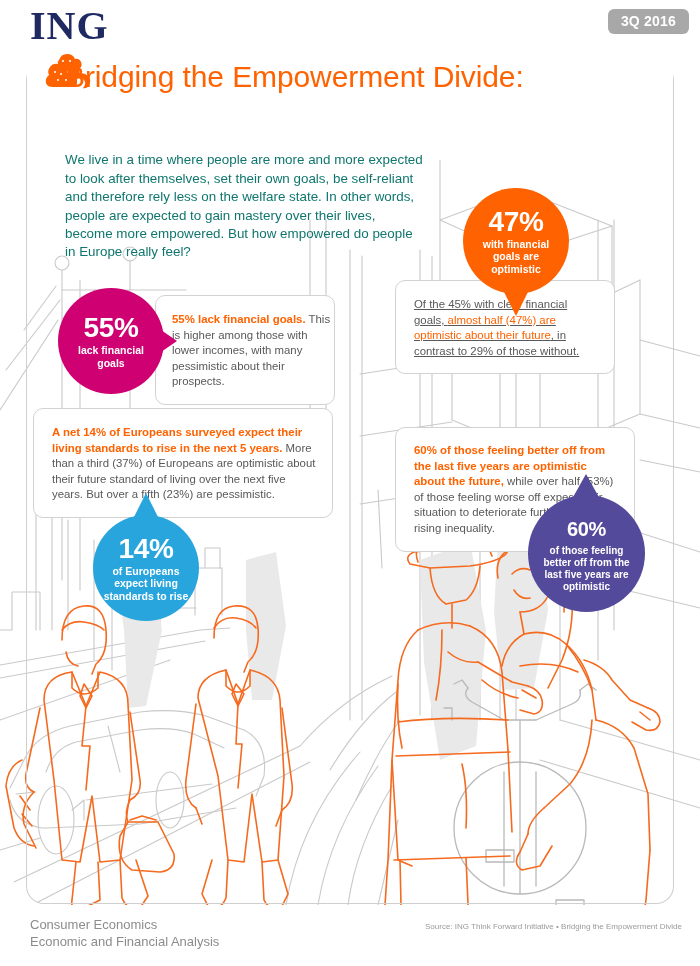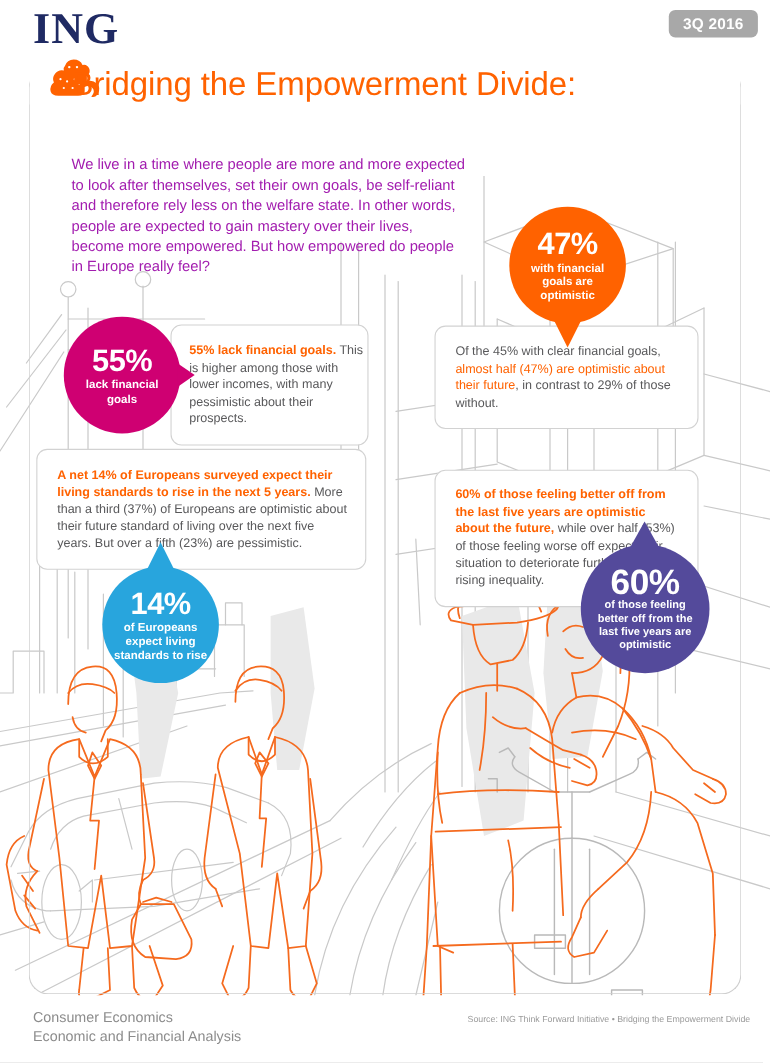--- a/index.html
+++ b/index.html
@@ -25,22 +25,22 @@
   
   .title{
     position:absolute;left:65px;top:62px;width:560px;
     color:#ff6200;font-size:30px;line-height:30px;font-weight:400;
     letter-spacing:-0.1px;
   }
   .title span{display:block;}
 
   
   .intro{
-    position:absolute;left:65px;top:128px;width:360px;
-    color:#a21caf;font-size:13.4px;line-height:18.4px;
+    position:absolute;left:65px;top:138px;width:360px;
+    color:#0f766e;font-size:13.4px;line-height:18.4px;
   }
 
   
   .frame{
     position:absolute;left:26px;top:62px;width:648px;height:842px;
     border:1px solid #cfcfcf;border-radius:18px;
     border-top-color:transparent;
     box-sizing:border-box;pointer-events:none;
   }
   .frame-mask{
@@ -53,42 +53,42 @@
   
   .callout{
     position:absolute;background:#ffffff;border:1px solid #d2d2d2;border-radius:10px;
     box-sizing:border-box;color:#58585a;font-size:11.4px;line-height:15.6px;
   }
   .callout .hl{color:#ff6200;font-weight:700;}
   .callout .hl-plain{color:#ff6200;}
 
   #callout-55{left:155px;top:295px;width:180px;padding:16px 0 14px 16px;}
   #callout-14{left:33px;top:408px;width:300px;padding:16px 16px 14px 18px;}
-  #callout-47{left:395px;top:296px;width:240px;padding:16px 18px 14px 18px;}
+  #callout-47{left:395px;top:280px;width:220px;padding:16px 18px 14px 18px;text-decoration:underline;}
   #callout-60{left:395px;top:389px;width:240px;padding:15px 16px 14px 18px;margin-top:38px;}
 
   
   .bubble{
     position:absolute;border-radius:50%;
     display:flex;flex-direction:column;align-items:center;justify-content:center;
     color:#fff;text-align:center;
   }
   .bubble .pct{font-size:28px;font-weight:700;line-height:30px;letter-spacing:-.4px;}
   .bubble .cap{font-size:10.5px;line-height:12.6px;font-weight:600;padding:0 9px;margin-top:1px;}
   .tail{position:absolute;width:0;height:0;}
 
   #bubble-55{left:58px;top:288px;width:106px;height:106px;background:#cf0072;}
   #bubble-55 .tail{right:-13px;top:42px;border-top:11px solid transparent;border-bottom:11px solid transparent;border-left:16px solid #cf0072;}
   #bubble-47{left:463px;top:188px;width:106px;height:106px;background:#ff6200;}
   #bubble-47 .tail{left:40px;bottom:-22px;border-left:13px solid transparent;border-right:13px solid transparent;border-top:26px solid #ff6200;}
   #bubble-14{left:93px;top:515px;width:106px;height:106px;background:#28a5dd;}
   #bubble-14 .tail{left:40px;top:-22px;border-left:13px solid transparent;border-right:13px solid transparent;border-bottom:26px solid #28a5dd;}
   #bubble-60{left:528px;top:495px;width:117px;height:117px;background:#544a9b;}
   #bubble-60 .tail{left:44px;top:-21px;border-left:14px solid transparent;border-right:14px solid transparent;border-bottom:25px solid #544a9b;}
-  #bubble-60 .pct{font-size:32px;}
+  #bubble-60 .pct{font-size:20px;}
   #bubble-60 .cap{font-size:10px;line-height:12.2px;padding:0 11px;}
 
   
   .footer-left{
     position:absolute;left:30px;top:916px;color:#8c8c8c;font-size:13px;line-height:17px;
   }
   .footer-right{
     position:absolute;right:18px;top:921px;text-align:right;color:#9a9a9a;font-size:8px;line-height:11px;
   }
 </style>

